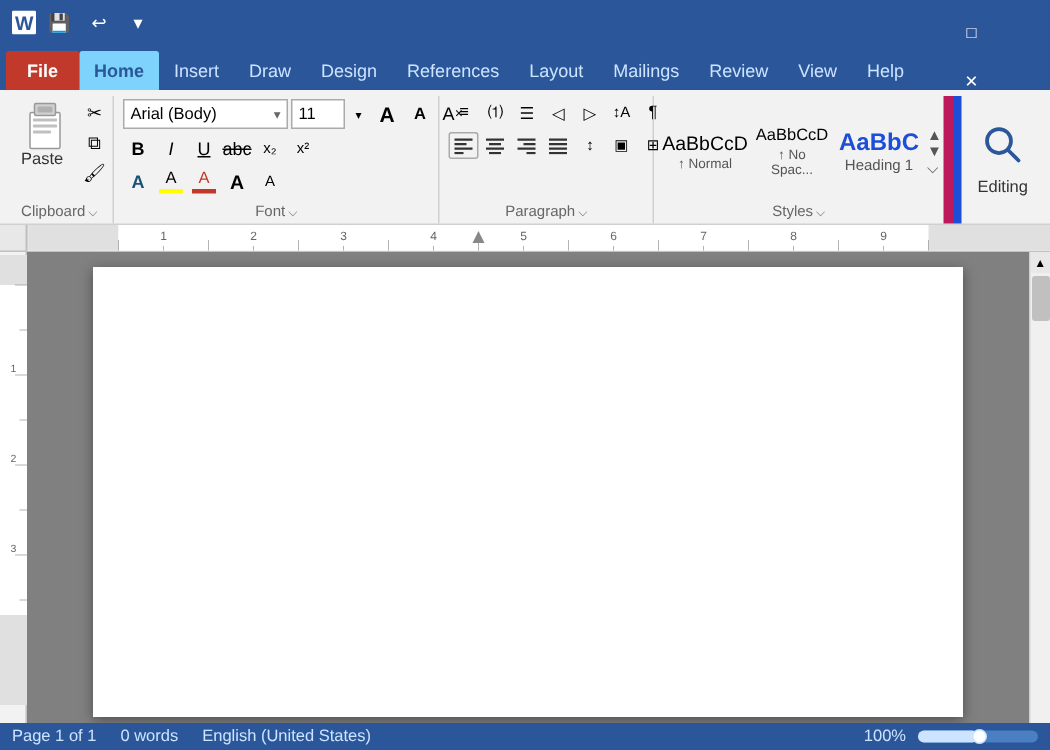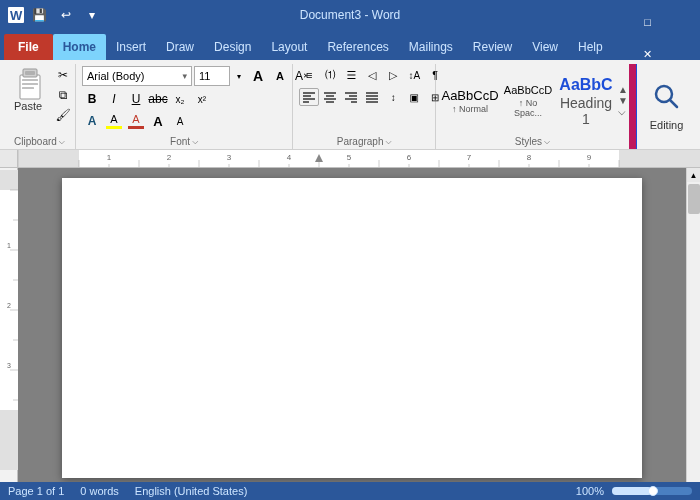--- a/index.html
+++ b/index.html
@@ -165,29 +165,29 @@
       flex-direction: column;
       align-items: center;
       cursor: pointer;
       padding: 2px 4px;
       border-radius: 2px;
       min-width: 56px;
       height: 60px;
       justify-content: center;
     }
     .style-preview { font-size: 13px; line-height: 1.2; }
-    .style-label { font-size: 14px; color: #555; text-align: center; }
+    .style-label { font-size: 10px; color: #555; text-align: center; }
     .style-normal .style-preview { font-size: 13px; }
     .style-nospace .style-preview { font-size: 11px; }
     .style-heading .style-preview { font-size: 16px; font-weight: bold; color: #1d4ed8; }
     .styles-scroll { display: flex; flex-direction: column; justify-content: center; cursor: pointer; padding: 0 2px; }
     .styles-scroll-btn { font-size: 10px; color: #555; }
 
     
-    .editing-group { min-width: 60px; display: flex; flex-direction: column; align-items: center; justify-content: center; border-left: 1px solid #1d4ed8; padding: 4px 6px; }
+    .editing-group { min-width: 60px; display: flex; flex-direction: column; align-items: center; justify-content: center; border-left: 5px solid #1d4ed8; padding: 4px 6px; }
     .editing-icon { font-size: 22px; color: #2b579a; margin-bottom: 2px; }
     .editing-label { font-size: 11px; color: #333; }
 
     
     .ruler-container {
       height: 18px;
       background: #f2f2f2;
       border-bottom: 1px solid #c0c0c0;
       display: flex;
     }
@@ -260,37 +260,36 @@
     <div class="title-bar-icon">
       <svg width="16" height="16" viewBox="0 0 16 16">
         <rect width="16" height="16" rx="1" fill="#fff"></rect>
         <text x="2" y="13" font-size="13" font-weight="bold" fill="#2b579a">W</text>
       </svg>
     </div>
     <div class="quick-access-btn">💾</div>
     <div class="quick-access-btn">↩</div>
     <div class="quick-access-btn">▾</div>
   </div>
-  <div class="title-bar-center">Document3 - Word</div>
   <div class="title-bar-right">
     <span style="font-size:11px;color:#cce4ff;margin-right:8px;">Diep Toan</span>
     <div class="win-btn">─</div>
     <div class="win-btn">□</div>
     <div class="win-btn close">✕</div>
   </div>
 </div>
 
 <div class="ribbon-tabs">
   <div class="file-tab">File</div>
   <div class="ribbon-tab active">Home</div>
   <div class="ribbon-tab">Insert</div>
   <div class="ribbon-tab">Draw</div>
   <div class="ribbon-tab">Design</div>
+  <div class="ribbon-tab">References</div>
   <div class="ribbon-tab">Layout</div>
-  <div class="ribbon-tab">References</div>
   <div class="ribbon-tab">Mailings</div>
   <div class="ribbon-tab">Review</div>
   <div class="ribbon-tab">View</div>
   <div class="ribbon-tab">Help</div>
 </div>
 
 <div class="ribbon">
 
   <div class="ribbon-group" style="min-width:72px;">
     <div class="ribbon-group-content">

